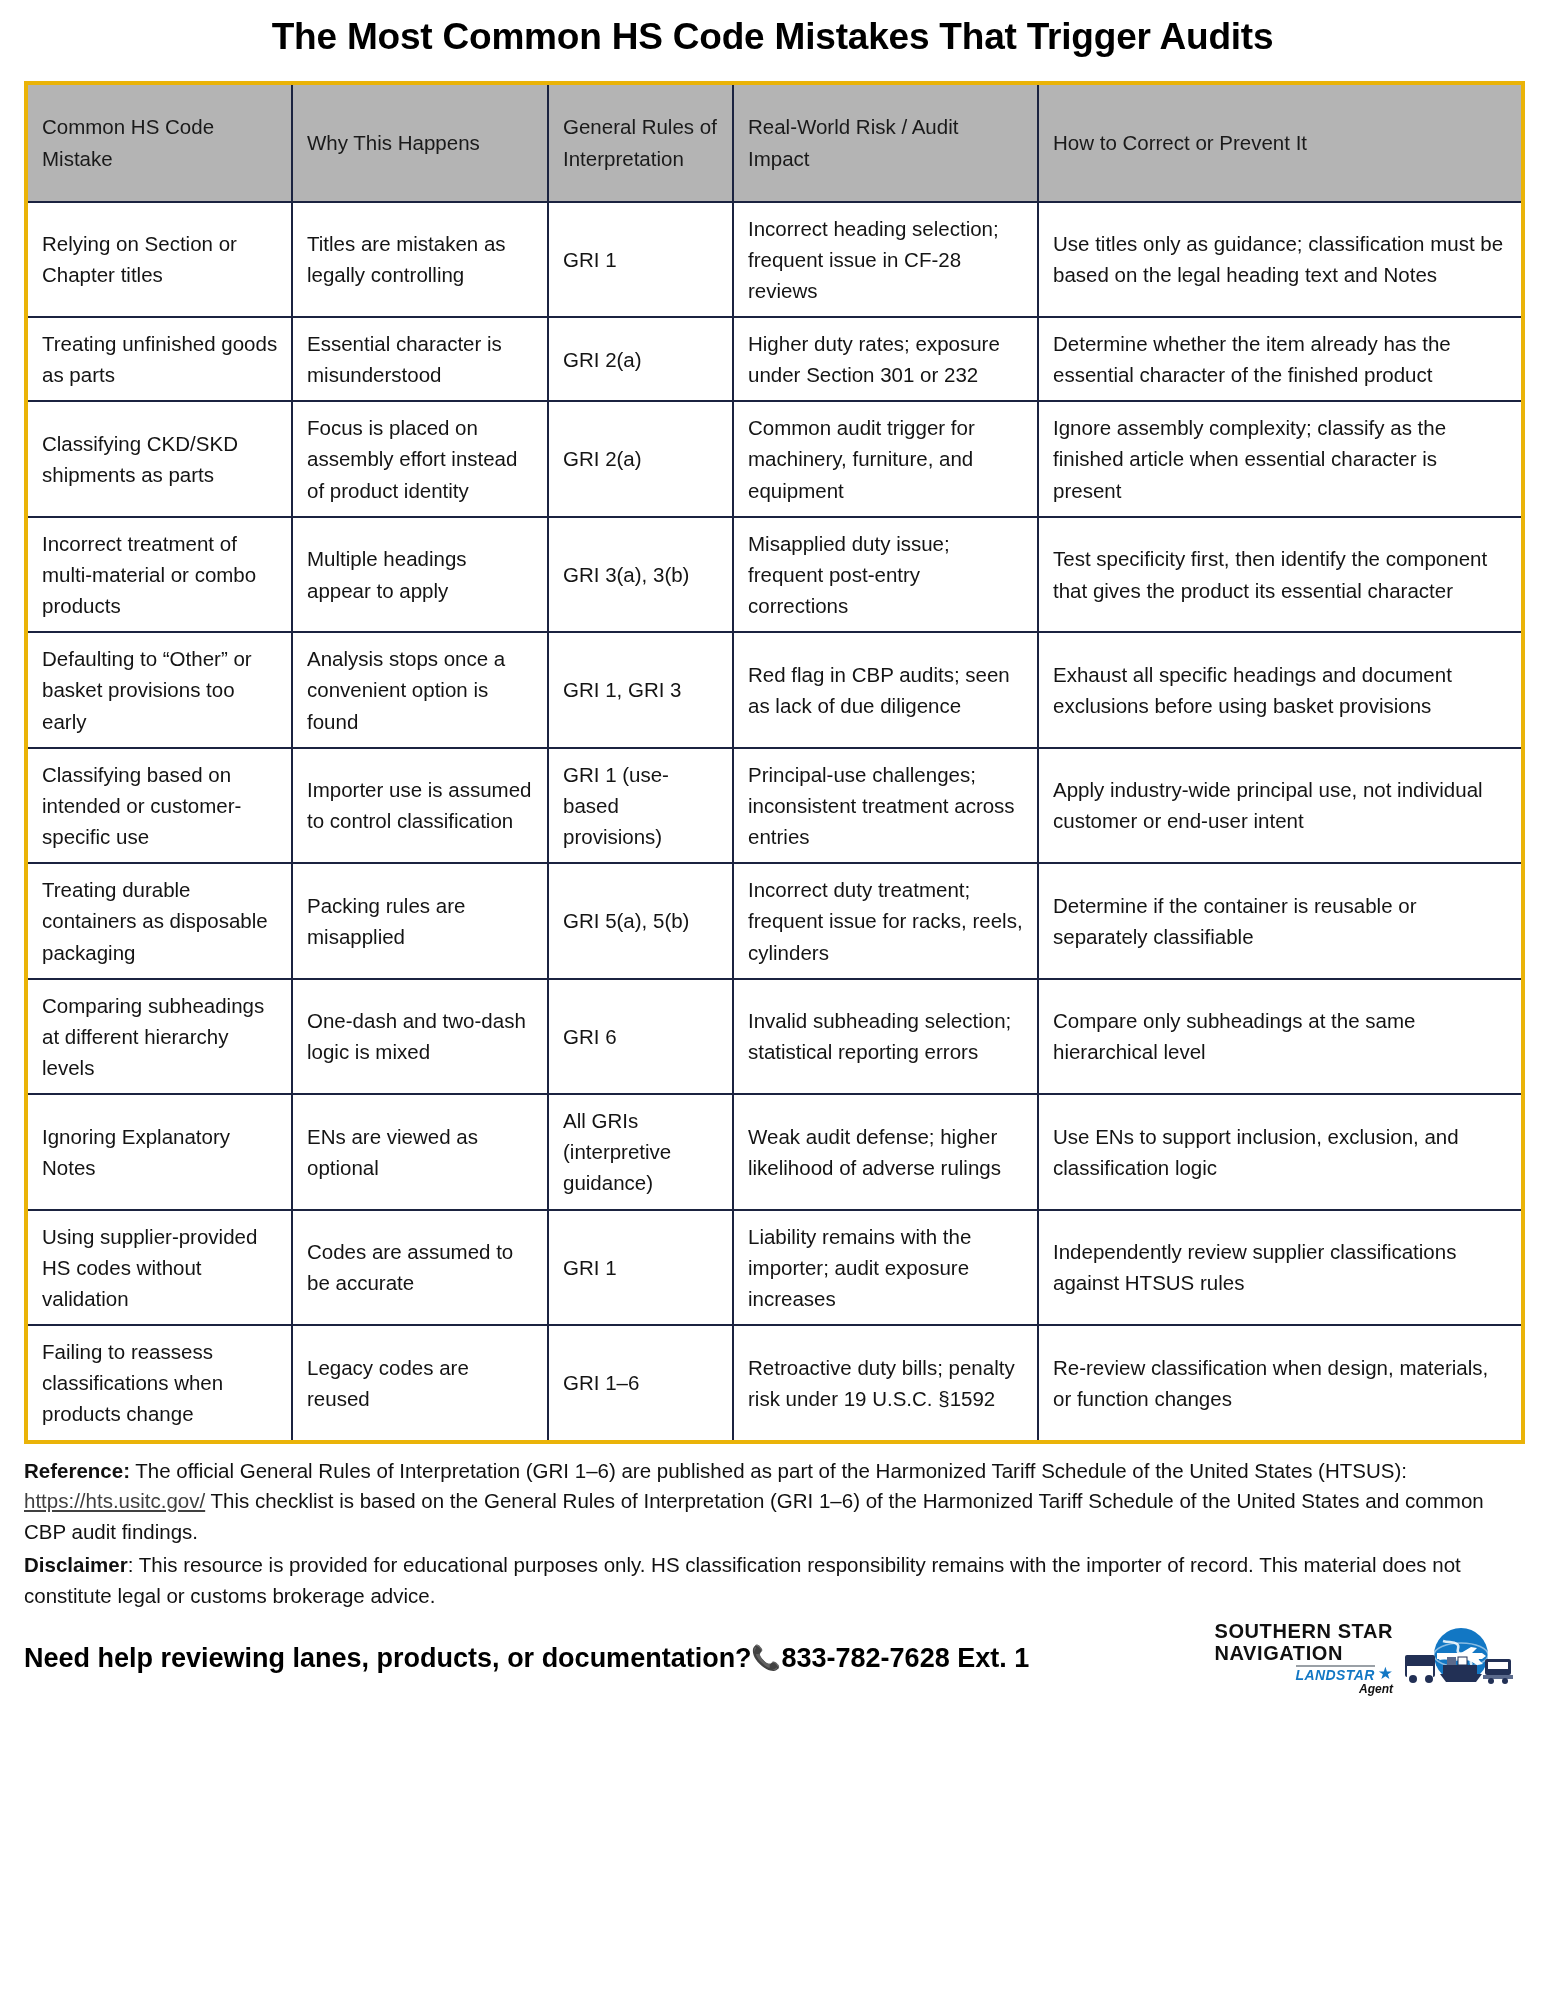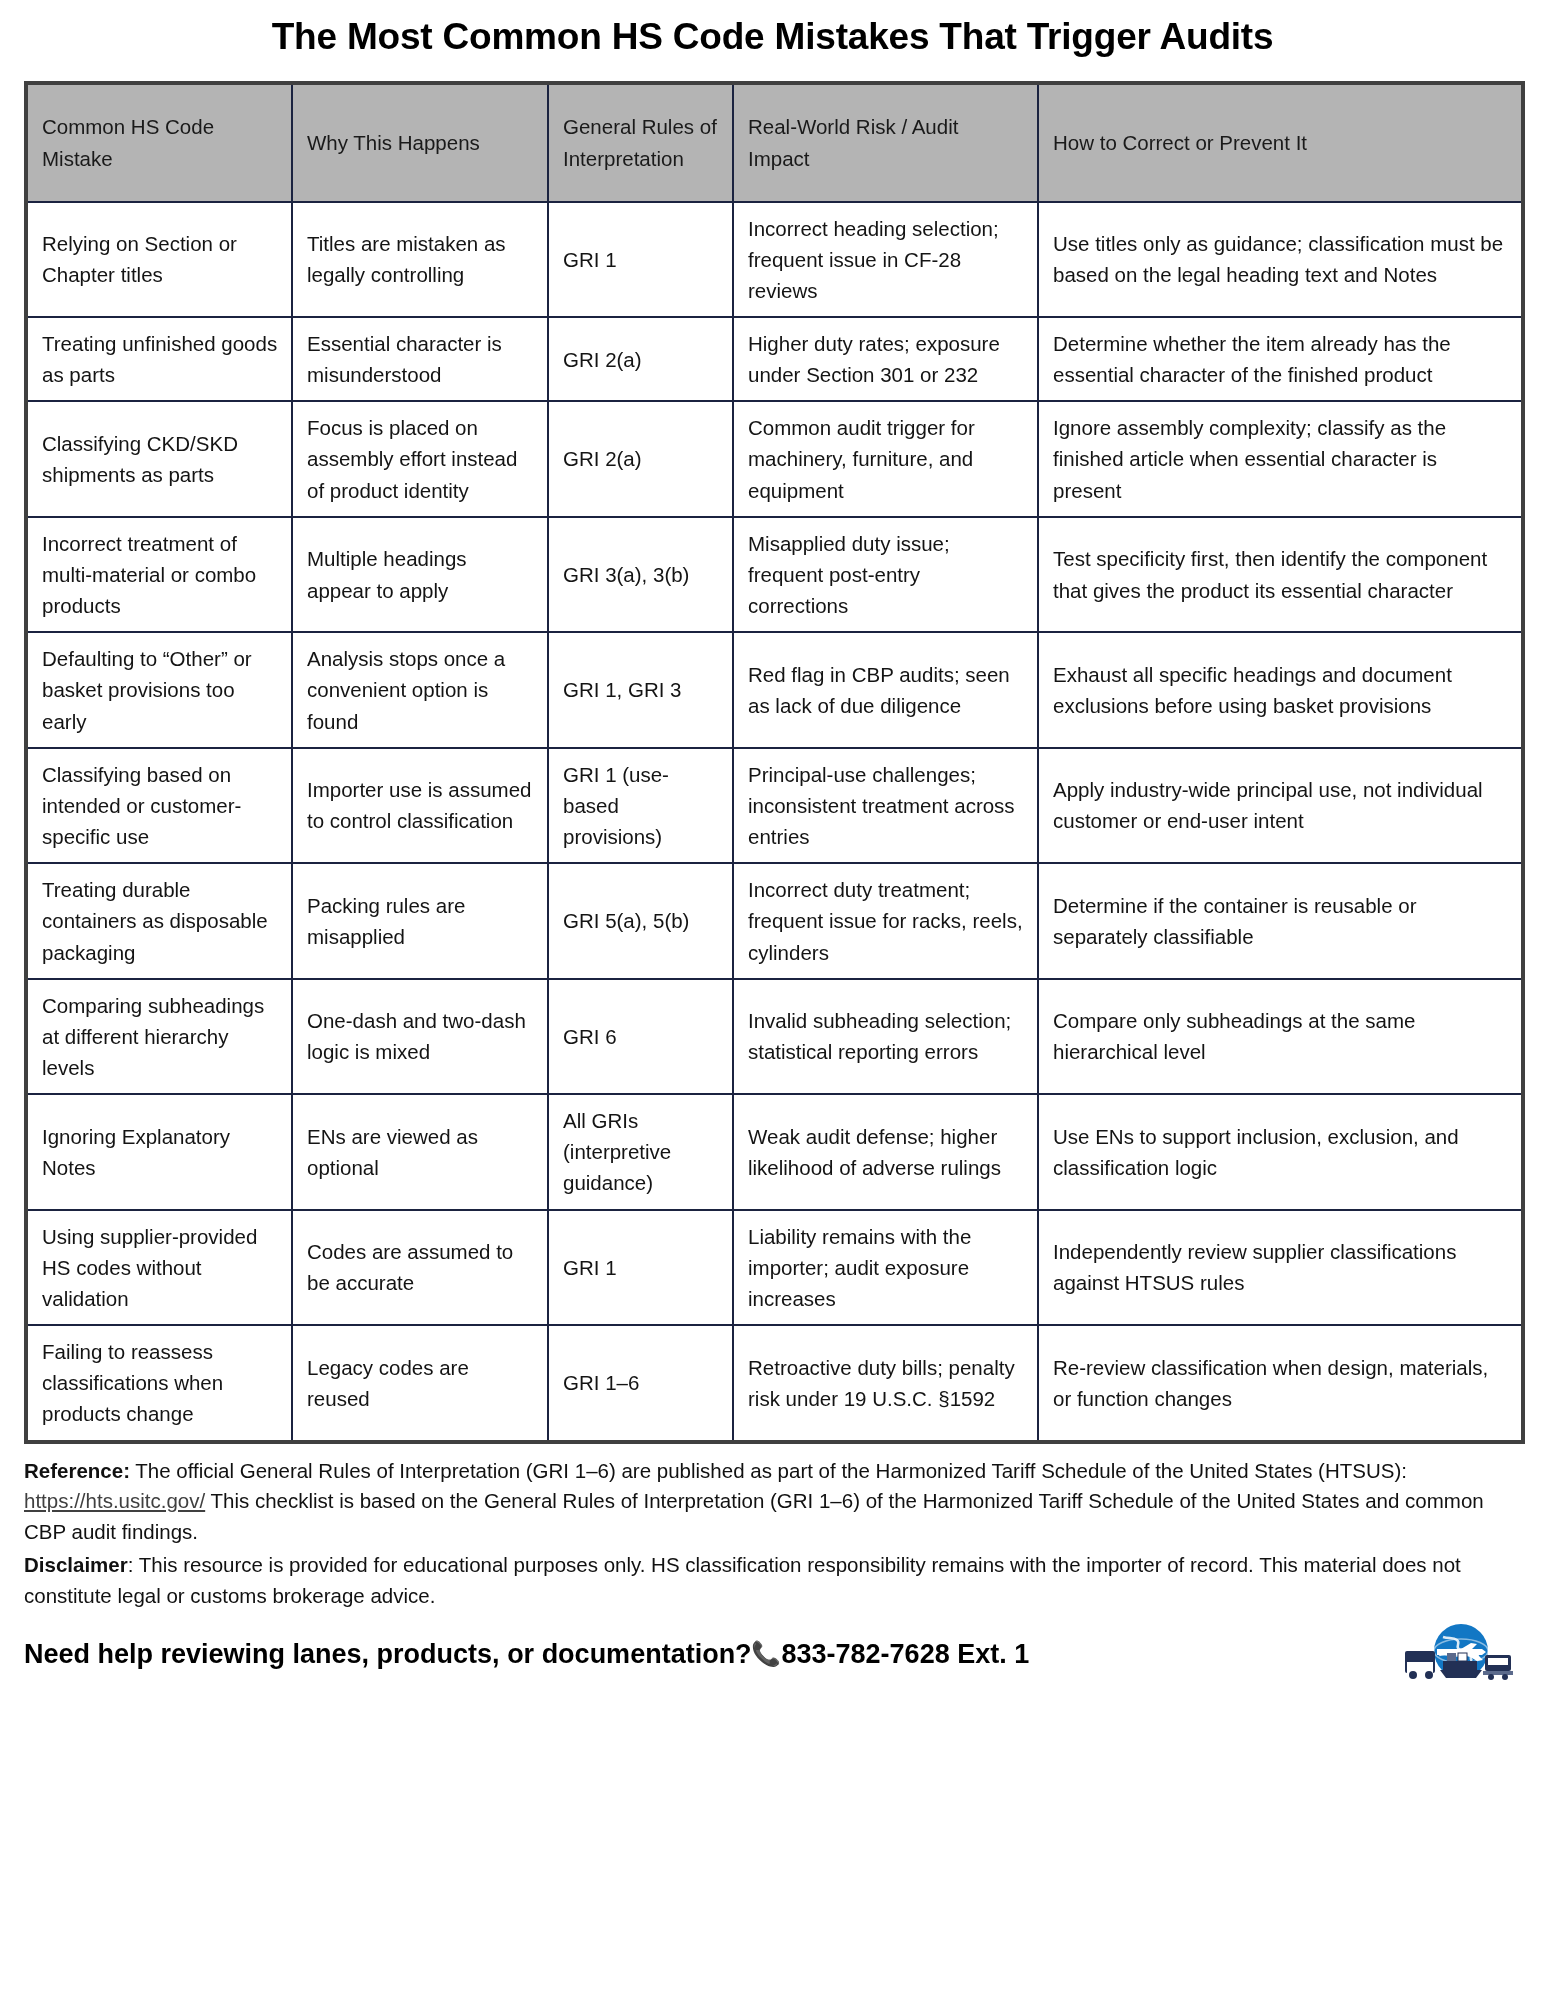--- a/index.html
+++ b/index.html
@@ -28,21 +28,21 @@
     letter-spacing: -0.2px;
     color: #000000;
     margin: 0;
     padding: 16px 0 22px 0;
     line-height: 1.15;
   }
   table.matrix {
     width: 1497px;
     border-collapse: collapse;
     table-layout: fixed;
-    border: 4px solid #404040;
+    border: 4px solid #eab308;
   }
   table.matrix col.c0 { width: 266px; }
   table.matrix col.c1 { width: 256px; }
   table.matrix col.c2 { width: 185px; }
   table.matrix col.c3 { width: 305px; }
   table.matrix col.c4 { width: 485px; }
   table.matrix th,
   table.matrix td {
     border: 2px solid #1b2340;
     padding: 10px 12px 10px 14px;
@@ -243,20 +243,29 @@
     <p><span class="lbl">Disclaimer</span><span>: This resource is provided for educational purposes only. HS classification responsibility remains with the importer of record. This material does not constitute legal or customs brokerage advice.</span></p>
 
     <div class="cta-row">
       <div class="cta-text">
         <span>Need help reviewing lanes, products, or documentation?</span>
         <span class="phone-icon">📞</span>
         <span>833-782-7628 Ext. 1</span>
       </div>
 
       <div class="logo">
+        <div class="logo-words">
+          <span class="logo-l1">SOUTHERN STAR</span>
+          <span class="logo-l2">NAVIGATION</span>
+          <span class="logo-sub">
+            <span class="logo-landstar">LANDSTAR</span>
+            <span class="logo-star">★</span>
+          </span>
+          <span class="logo-agent">Agent</span>
+        </div>
         <svg class="logo-mark" width="116" height="66" viewBox="0 0 116 66">
           <circle cx="62" cy="30" r="27" fill="#1277c4"></circle>
           <path d="M44 16c6 2 10 0 14 3s-2 7 2 9 9-2 12 1-3 8 1 11" stroke="#ffffff" stroke-width="2.5" fill="none" opacity="0.85"></path>
           <path d="M40 34c8-3 14 2 21 0s12 3 19 1" stroke="#ffffff" stroke-width="2.5" fill="none" opacity="0.85"></path>
           <ellipse cx="62" cy="30" rx="27" ry="12" stroke="#ffffff" stroke-width="1.5" fill="none" opacity="0.5"></ellipse>
           <path d="M38 28h24l10-6 6 1-5 5h10l4 3-4 3H79l5 5-6 1-10-6H38z" fill="#ffffff"></path>
           <rect x="6" y="30" width="30" height="22" rx="2" fill="#223055"></rect>
           <rect x="8" y="41" width="26" height="11" fill="#ffffff"></rect>
           <circle cx="14" cy="54" r="4" fill="#223055"></circle>
           <circle cx="30" cy="54" r="4" fill="#223055"></circle>

